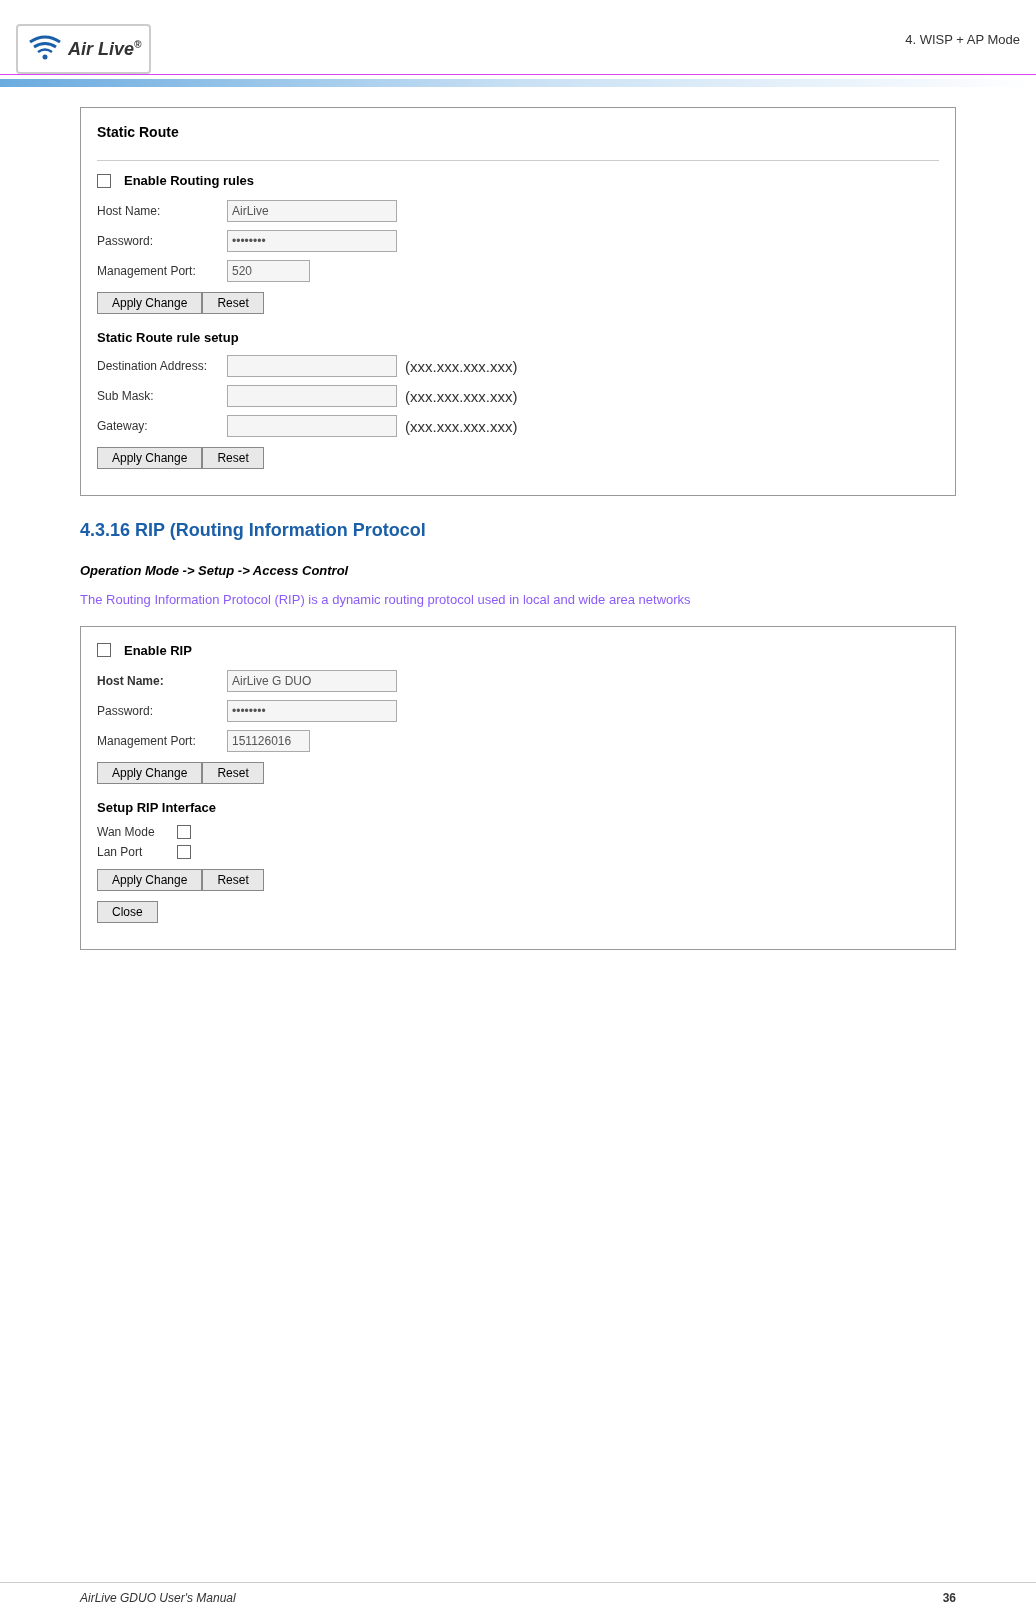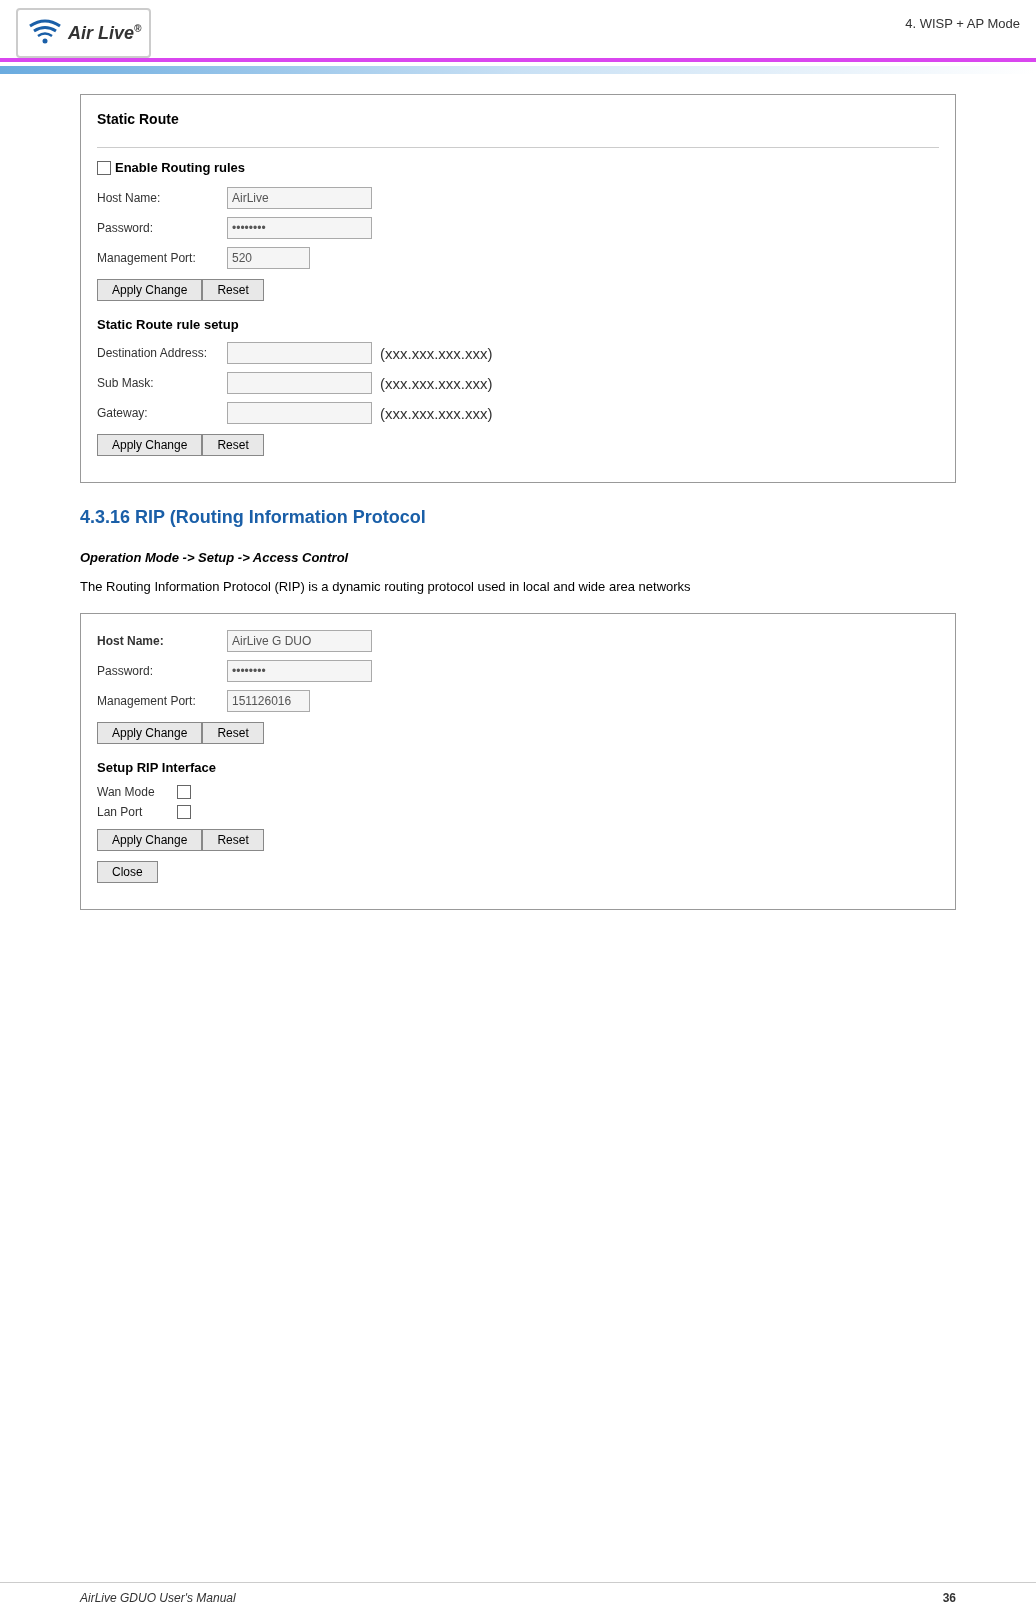--- a/index.html
+++ b/index.html
@@ -10,22 +10,22 @@
       width: 1036px;
       min-height: 1621px;
       position: relative;
     }
 
     
     .header {
       display: flex;
       justify-content: space-between;
       align-items: flex-start;
-      padding: 8px 16px 0 16px;
-      border-bottom: 4px solid #d946ef;
+      padding: 24px 16px 0 16px;
+      border-bottom: 1px solid #d946ef;
       margin-bottom: 4px;
     }
     .logo-area {
       display: flex;
       flex-direction: column;
       align-items: flex-start;
     }
     .logo-box {
       border: 2px solid #ccc;
       border-radius: 4px;
@@ -84,21 +84,21 @@
       font-weight: bold;
       color: #000;
       margin-top: 16px;
       margin-bottom: 10px;
     }
 
     
     .checkbox-row {
       display: flex;
       align-items: center;
-      gap: 4px;
+      gap: 13px;
       margin-bottom: 12px;
     }
     .checkbox-row input[type="checkbox"] {
       width: 14px;
       height: 14px;
       border: 1px solid #666;
       background: #fff;
       appearance: none;
       -webkit-appearance: none;
       display: inline-block;
@@ -118,21 +118,21 @@
     .form-label {
       width: 130px;
       font-size: 12px;
       color: #333;
       text-align: left;
     }
     .form-label-bold {
       font-weight: bold;
     }
     .form-input {
-      width: 145px;
+      width: 170px;
       height: 22px;
       border: 1px solid #aaa;
       padding: 2px 4px;
       font-size: 12px;
       background: #f5f5f5;
       color: #555;
     }
     .form-input-small {
       width: 83px;
     }
@@ -166,21 +166,21 @@
     }
     .section-subheading {
       font-size: 13px;
       font-style: italic;
       font-weight: bold;
       color: #000;
       margin-bottom: 12px;
     }
     .section-description {
       font-size: 13px;
-      color: #000000;
+      color: #8b5cf6;
       line-height: 1.5;
       margin-bottom: 16px;
     }
 
     
     .interface-row {
       display: flex;
       align-items: center;
       margin-bottom: 6px;
     }
@@ -302,20 +302,24 @@
       <button class="btn">Reset</button>
     </div>
   </div>
 
   <div class="section-heading">4.3.16 RIP (Routing Information Protocol</div>
   <div class="section-subheading">Operation Mode -&gt; Setup -&gt; Access Control</div>
   <div class="section-description">The Routing Information Protocol (RIP) is a dynamic routing protocol used in local and wide area networks</div>
 
   <div class="panel">
 
+    <div class="checkbox-row">
+      <input type="checkbox" style="">
+      <span class="checkbox-label">Enable RIP</span>
+    </div>
 
     <div class="form-row">
       <span class="form-label form-label-bold"><strong>Host Name:</strong></span>
       <input class="form-input" type="text" value="AirLive G DUO" style="">
     </div>
 
     <div class="form-row">
       <span class="form-label">Password:</span>
       <input class="form-input" type="password" value="password" style="">
     </div>

